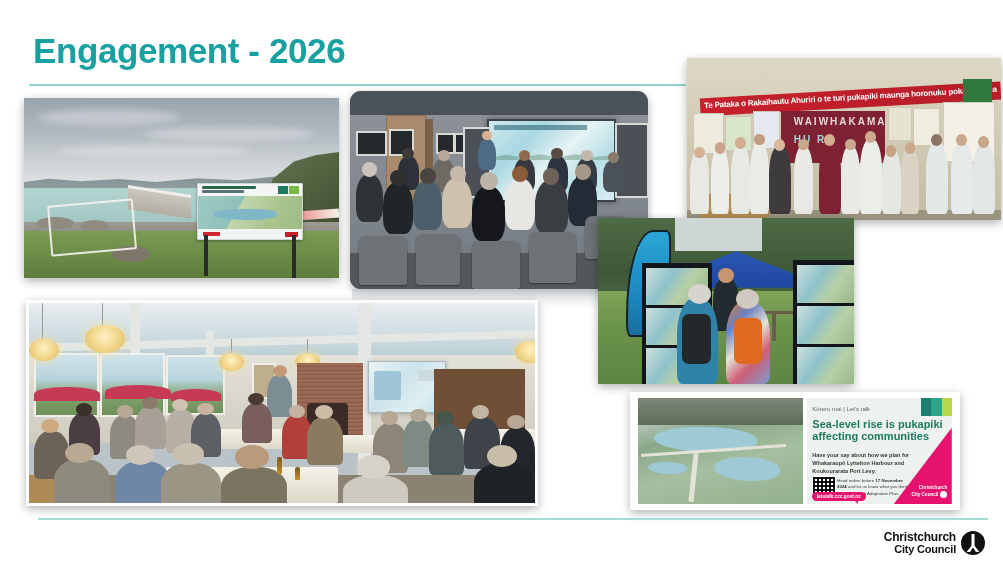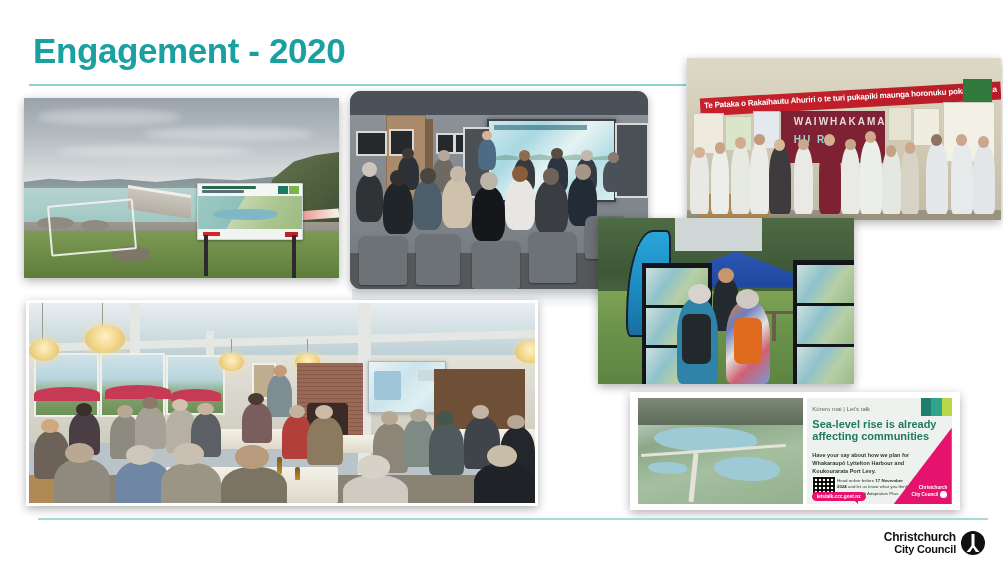--- a/index.html
+++ b/index.html
@@ -220,21 +220,21 @@
       background:#fff;transform:translateX(-50%);}
   .ccc-mark::after{content:"";position:absolute;left:50%;bottom:13%;width:13px;height:8px;
       background:#fff;transform:translateX(-50%);
       clip-path:polygon(50% 0,100% 100%,72% 100%,50% 42%,28% 100%,0 100%);}
 </style>
 </head>
 <body>
 
 <div class="slide">
 
-  <div class="slide-title">Engagement - 2020</div>
+  <div class="slide-title">Engagement - 2026</div>
   <div class="title-rule"></div>
 
   <div class="photo shadow" id="ph-harbour">
     <div class="inner">
       <div class="sky"></div>
       <div class="cloudband" style="left:4%;top:6%;width:46%;height:9%;"></div>
       <div class="cloudband" style="left:38%;top:16%;width:54%;height:8%;"></div>
       <div class="cloudband" style="left:10%;top:26%;width:62%;height:7%;"></div>
       <div class="far-hills"></div>
       <div class="water"></div>
@@ -523,21 +523,21 @@
         <div class="road" style="left:2%;top:48%;width:88%;height:2.4%;transform:rotate(-4deg);"></div>
         <div class="road" style="left:32%;top:52%;width:3%;height:46%;transform:rotate(6deg);"></div>
       </div>
 
       <div class="po-right">
         <div class="po-bar b1"></div>
         <div class="po-bar b2"></div>
         <div class="po-bar b3"></div>
 
         <div class="po-eyebrow">Kōrero mai | Let's talk</div>
-        <div class="po-head">Sea-level rise is already affecting communities</div>
+        <div class="po-head">Sea-level rise is pukapiki affecting communities</div>
         <div class="po-body">Have your say about how we plan for Whakaraupō Lyttelton Harbour and Koukourarata Port Levy.</div>
 
         <div class="po-qr"></div>
         <div class="po-fine">
           <span>Head online before </span><b>17 November 2024</b><span> and let us know what you think about the Draft Adaptation Plan.</span>
         </div>
 
         <div class="po-wedge"></div>
         <div class="po-ccc">
           <span>Christchurch</span><br>

